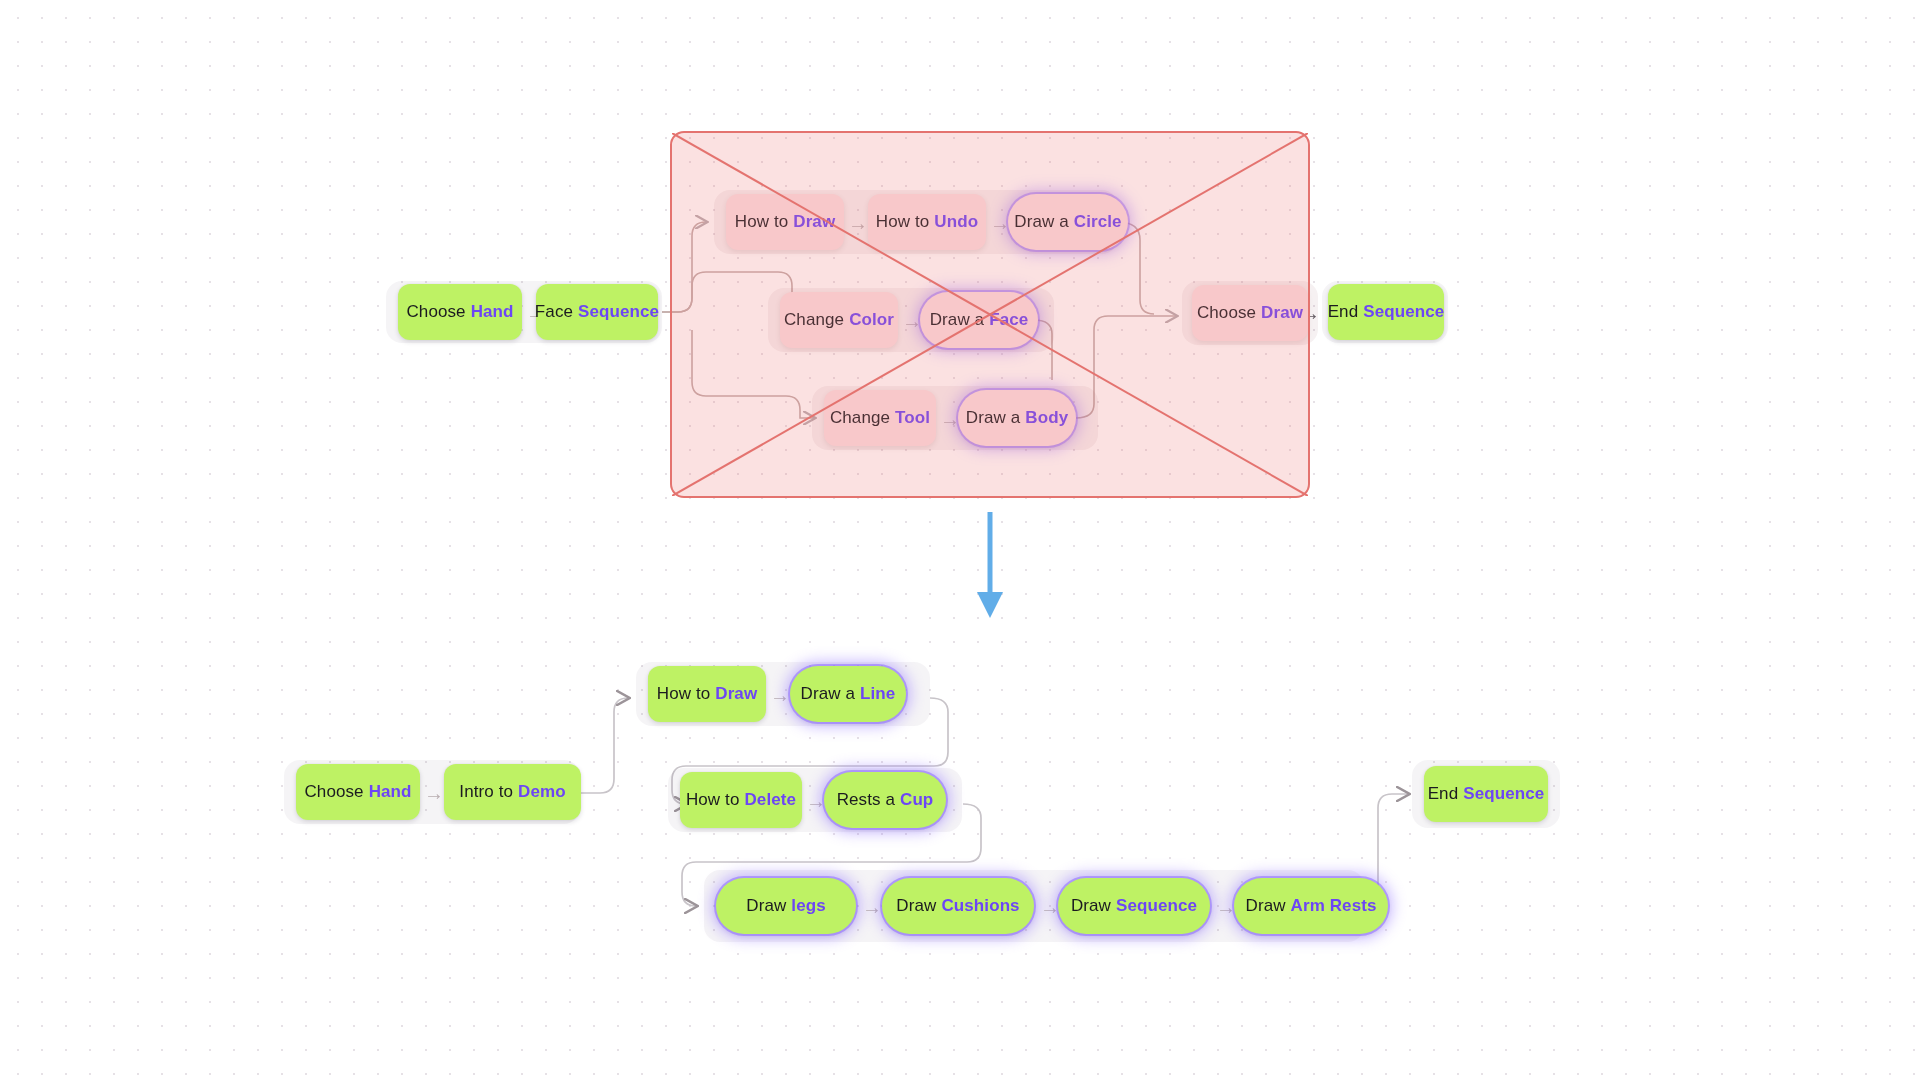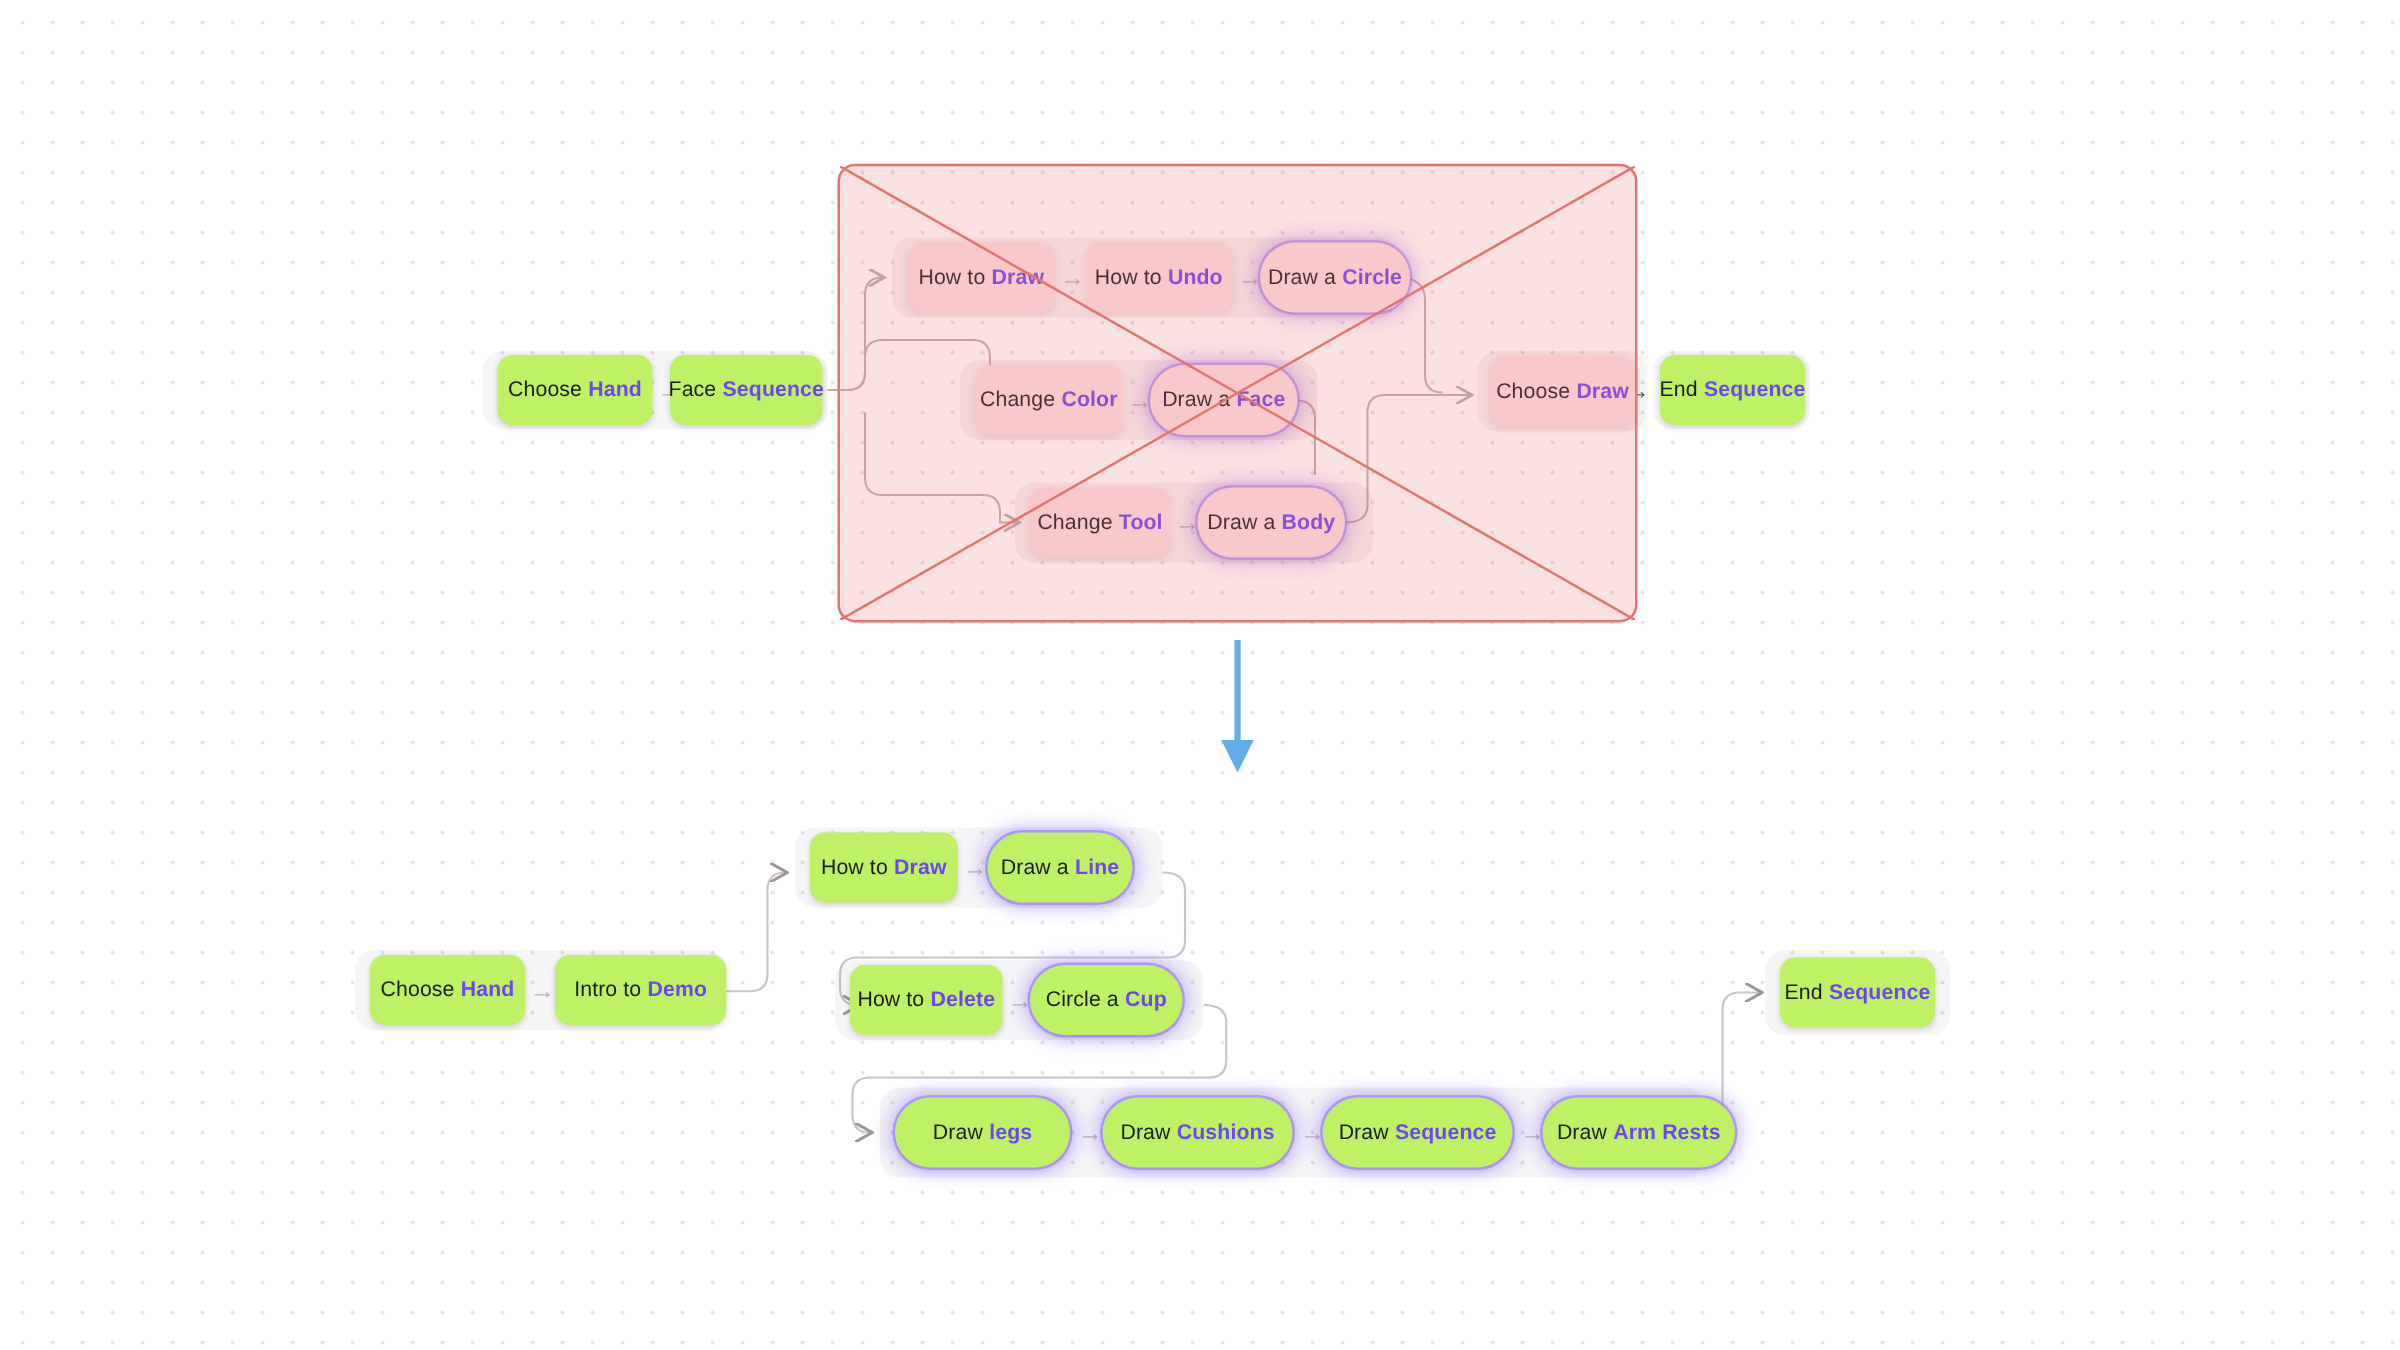--- a/index.html
+++ b/index.html
@@ -239,21 +239,21 @@
       <span class="kw">Line</span>
     </div>
 
     <div class="group" style="left:668px; top:768px; width:294px; height:64px;"></div>
     <div class="node" style="left:680px; top:772px; width:122px; height:56px;">
       <span class="pre">How to</span>
       <span class="kw">Delete</span>
     </div>
     <div class="inline-arrow" style="left:806px; top:791px;">→</div>
     <div class="node pill" style="left:824px; top:772px; width:122px; height:56px;">
-      <span class="pre">Circle a</span>
+      <span class="pre">Rests a</span>
       <span class="kw">Cup</span>
     </div>
 
     <div class="group" style="left:704px; top:870px; width:660px; height:72px;"></div>
     <div class="node pill" style="left:716px; top:878px; width:140px; height:56px;">
       <span class="pre">Draw</span>
       <span class="kw">legs</span>
     </div>
     <div class="inline-arrow" style="left:862px; top:897px;">→</div>
     <div class="node pill" style="left:882px; top:878px; width:152px; height:56px;">

